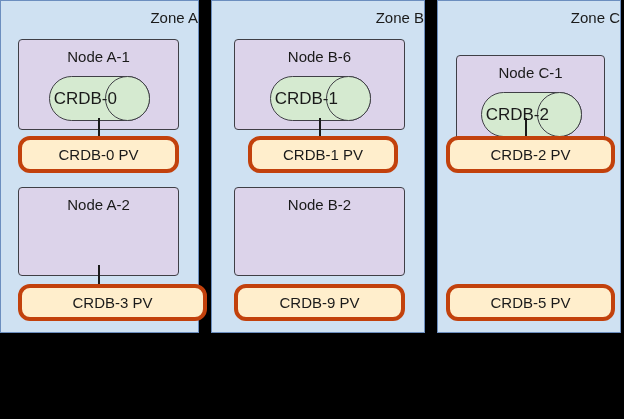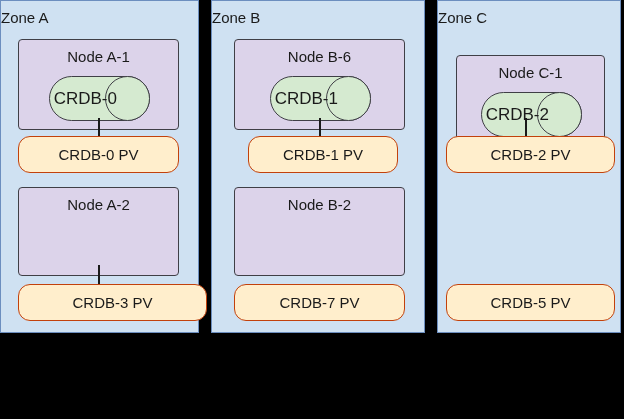--- a/index.html
+++ b/index.html
@@ -19,21 +19,21 @@
     position: absolute;
     background: #cfe1f2;
     border: 1px solid #6c8ebf;
     box-sizing: border-box;
   }
   .zone-title {
     position: absolute;
     top: 8px;
     left: 0;
     right: 0;
-    text-align: left;
+    text-align: right;
     font-size: 15px;
     color: #1a1a1a;
     line-height: 18px;
   }
   .node {
     position: absolute;
     background: #dcd3ea;
     border: 1px solid #3f3f46;
     border-radius: 4px;
     box-sizing: border-box;
@@ -44,21 +44,21 @@
     left: 0;
     right: 0;
     text-align: center;
     font-size: 15px;
     color: #1a1a1a;
     line-height: 18px;
   }
   .pv {
     position: absolute;
     background: #ffeecc;
-    border: 1px solid #c2410c;
+    border: 4px solid #c2410c;
     border-radius: 12px;
     box-sizing: border-box;
     display: flex;
     align-items: center;
     justify-content: center;
   }
   .pv-label {
     font-size: 15px;
     color: #1a1a1a;
   }
@@ -139,21 +139,21 @@
 
     <div class="pv" style="left:36px; top:135px; width:150px; height:37px;">
       <span class="pv-label">CRDB-1 PV</span>
     </div>
 
     <div class="node" style="left:22px; top:186px; width:171px; height:89px;">
       <div class="node-title">Node B-2</div>
     </div>
 
     <div class="pv" style="left:22px; top:283px; width:171px; height:37px;">
-      <span class="pv-label">CRDB-7 PV</span>
+      <span class="pv-label">CRDB-9 PV</span>
     </div>
   </div>
 
   <div class="zone" style="left:437px; top:0px; width:184px; height:333px;">
     <div class="zone-title">Zone C</div>
 
     <div class="node" style="left:18px; top:54px; width:149px; height:91px;">
       <div class="node-title">Node C-1</div>
       <div class="cyl" style="left:24px; top:36px; width:101px; height:45px;">
         <svg width="101" height="45" viewBox="0 0 101 45">

